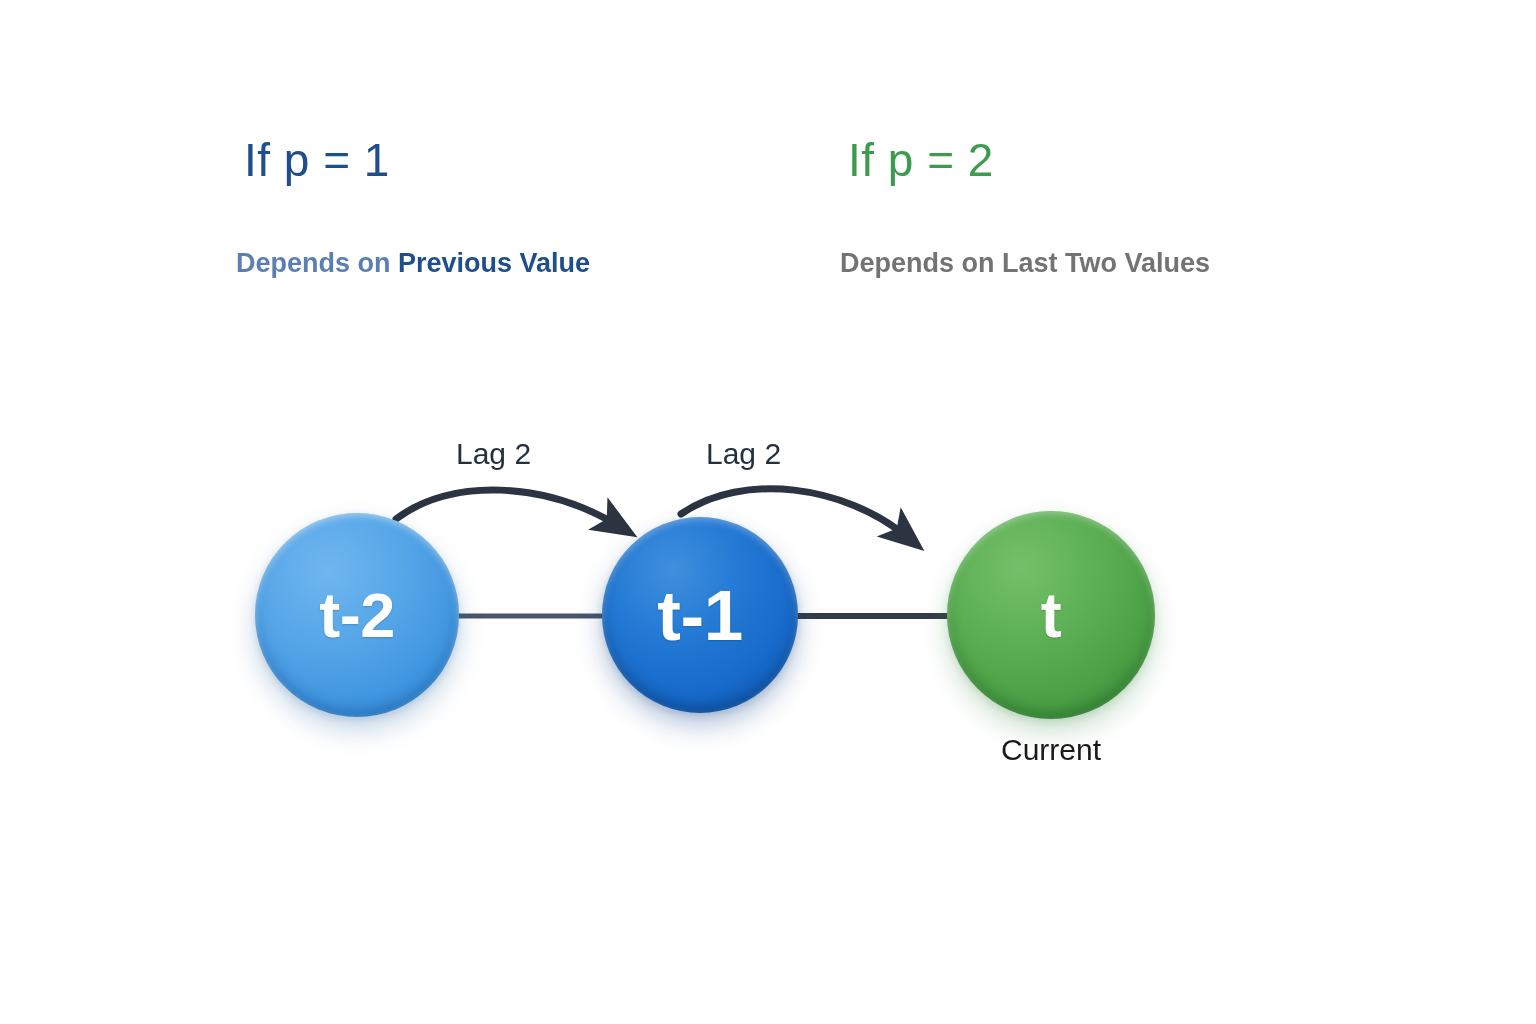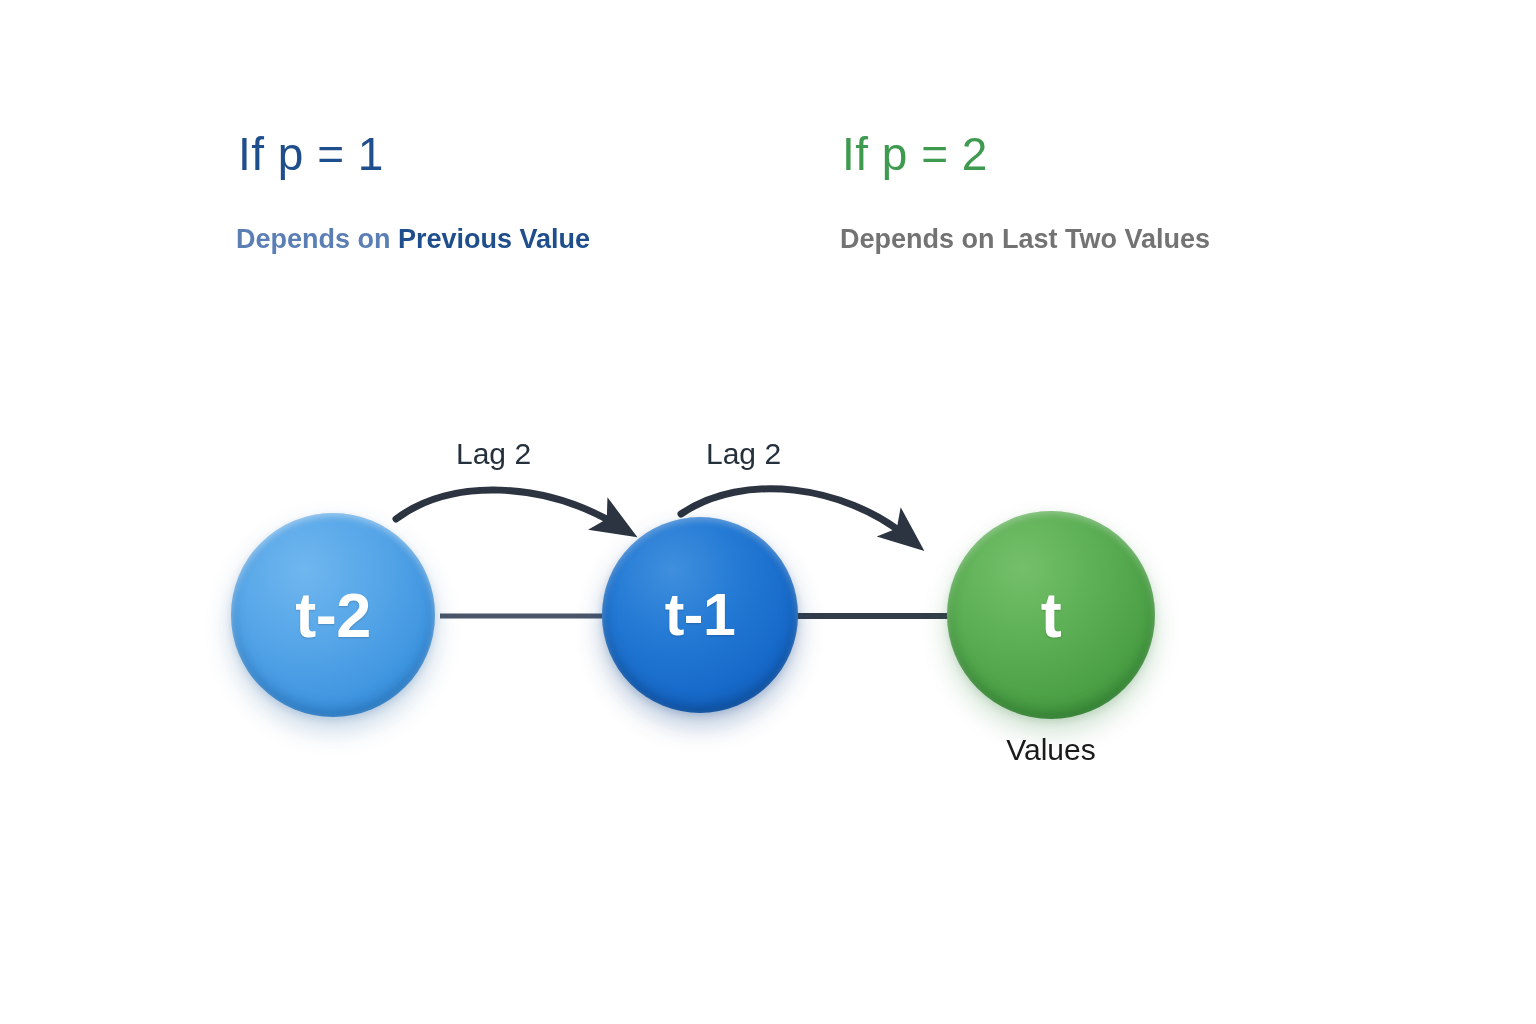--- a/index.html
+++ b/index.html
@@ -28,31 +28,31 @@
   }
   #heading-p1 { left: 236px; top: 128px; }
   #heading-p2 { left: 840px; top: 128px; }
 
   .heading-title {
     font-size: 46px;
     font-weight: 400;
     letter-spacing: 0.5px;
     line-height: 1.05;
     white-space: nowrap;
-    margin: 2px;
+    margin: 8px;
   }
   .heading-title.blue  { color: #1f4e8c; }
   .heading-title.green { color: #3d9a4f; }
 
   .heading-sub {
     font-size: 27px;
     font-weight: 700;
     line-height: 1.1;
     white-space: nowrap;
-    margin-top: 47px;
+    margin-top: 65px;
   }
   .sub-lead-blue  { color: #5b7fb5; }
   .sub-emph-blue  { color: #1f4e8c; }
   .sub-green      { color: #737373; }
 
   
   #diagram-stage {
     position: absolute;
     left: 0;
     top: 0;
@@ -76,36 +76,36 @@
     align-items: center;
     justify-content: center;
     color: #ffffff;
     font-weight: 700;
     letter-spacing: -0.5px;
     z-index: 5;
     text-shadow: 0 1px 2px rgba(0,0,0,0.18);
   }
 
   #node-t2 {
-    left: 231px; top: 513px;
+    left: 255px; top: 513px;
     width: 204px; height: 204px;
     font-size: 63px;
     background:
       radial-gradient(circle at 36% 28%, #6fb6ef 0%, #56a6e8 38%, #3f95e0 70%, #2a7fc9 100%);
     box-shadow:
       inset 0 3px 7px rgba(255,255,255,0.45),
       inset 0 -7px 13px rgba(10,70,130,0.36),
       0 13px 26px rgba(40,100,160,0.26),
       0 3px 7px rgba(40,100,160,0.16);
   }
 
   #node-t1 {
     left: 602px; top: 517px;
     width: 196px; height: 196px;
-    font-size: 59px;
+    font-size: 71px;
     background:
       radial-gradient(circle at 36% 27%, #3f8fdd 0%, #2379d4 36%, #1668c8 70%, #0d53a8 100%);
     box-shadow:
       inset 0 3px 7px rgba(255,255,255,0.32),
       inset 0 -7px 13px rgba(5,45,95,0.42),
       0 13px 26px rgba(20,70,140,0.30),
       0 3px 7px rgba(20,70,140,0.18);
   }
 
   #node-t {
@@ -189,16 +189,16 @@
       </defs>
 
       <path d="M 396,519 C 452,477 545,482 617,525" fill="none" stroke="#2b3440" stroke-width="7" stroke-linecap="round" marker-end="url(#ah)"></path>
 
       <path d="M 681,514 C 744,471 845,486 906,536" fill="none" stroke="#2b3440" stroke-width="7" stroke-linecap="round" marker-end="url(#ah)"></path>
     </svg>
 
     <div class="arrow-label" id="label-lag2">Lag 2</div>
     <div class="arrow-label" id="label-lag1">Lag 2</div>
 
-    <div id="caption-current">Values</div>
+    <div id="caption-current">Current</div>
   </div>
 
 </div>
 
 </body></html>

